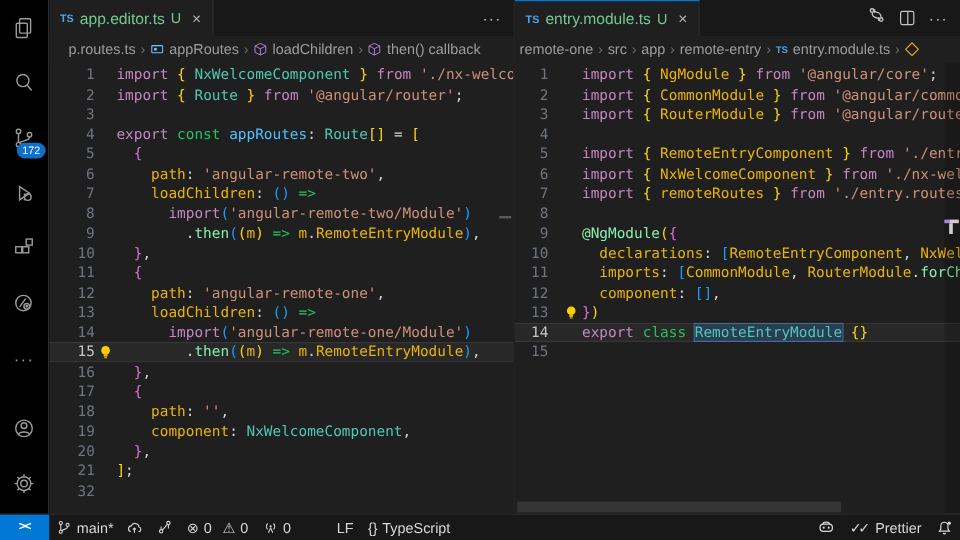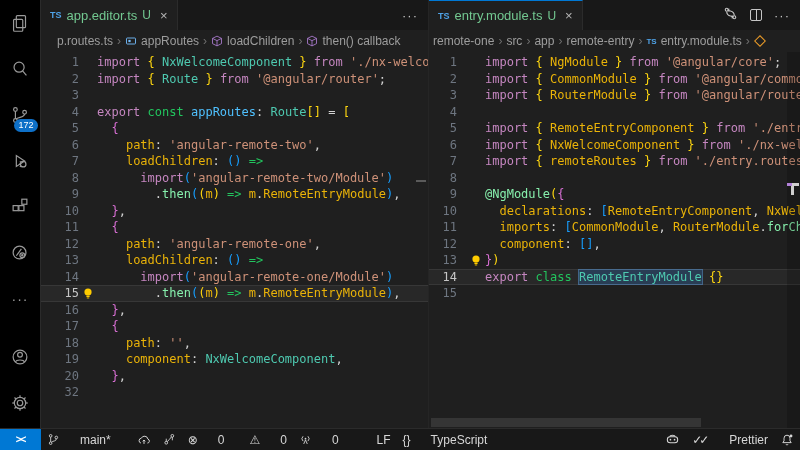--- a/index.html
+++ b/index.html
@@ -77,21 +77,21 @@
   .t-marker::after { content:""; position:absolute; left:4px; top:3px; width:3px; height:9px; background:#cfcfcf; }
   .hscroll { position:absolute; left:2px; bottom:1px; width:270px; height:9px; background:rgba(121,121,121,0.25); }
 
   
   .statusbar { position:absolute; left:0; top:428px; width:800px; height:22px; background:#181818;
                border-top:1px solid #2b2b2b; display:flex; align-items:center; font-size:12px;
                color:#d7d7d7; }
   .sb-remote { width:41px; height:22px; background:#0078d4; color:#fff; display:flex;
                align-items:center; justify-content:center; font-size:10px; font-weight:bold;
                letter-spacing:-1px; cursor:pointer; }
-  .sb-item { display:flex; align-items:center; gap:20px; padding:0 6px; height:22px; cursor:pointer; }
+  .sb-item { display:flex; align-items:center; gap:4px; padding:0 6px; height:22px; cursor:pointer; }
   .sb-item svg { stroke:#d7d7d7; fill:none; stroke-width:1.1; }
   .sb-glyph { font-size:12px; }
   .sb-spacer { flex:1; }
   .sb-gap { width:26px; }
   .sb-checks { letter-spacing:-3px; margin-right:3px; }
 </style>
 </head>
 <body>
 
 <div class="app">
@@ -247,20 +247,21 @@
             <div class="line cur"><span class="ln">15</span><span class="bulb"><svg width="12" height="14" viewBox="0 0 12 14">
                   <circle cx="6" cy="5" r="3.6" fill="#FFCC00"></circle>
                   <rect x="4.4" y="8.6" width="3.2" height="1.4" fill="#FFCC00"></rect>
                   <rect x="4.8" y="10.4" width="2.4" height="1.1" fill="#d9ae00"></rect>
                 </svg></span><span class="code"><span class="tok-fg">        .</span><span class="tok-fn">then</span><span class="tok-b3">(</span><span class="tok-b1">(</span><span class="tok-var">m</span><span class="tok-b1">)</span><span class="tok-fg"> </span><span class="tok-st">=&gt;</span><span class="tok-fg"> </span><span class="tok-var">m</span><span class="tok-fg">.</span><span class="tok-var">RemoteEntryModule</span><span class="tok-b3">)</span><span class="tok-fg">,</span></span></div>
             <div class="line"><span class="ln">16</span><span class="code"><span class="tok-fg">  </span><span class="tok-b2">}</span><span class="tok-fg">,</span></span></div>
             <div class="line"><span class="ln">17</span><span class="code"><span class="tok-fg">  </span><span class="tok-b2">{</span></span></div>
             <div class="line"><span class="ln">18</span><span class="code"><span class="tok-fg">    </span><span class="tok-var">path</span><span class="tok-fg">: </span><span class="tok-str">''</span><span class="tok-fg">,</span></span></div>
             <div class="line"><span class="ln">19</span><span class="code"><span class="tok-fg">    </span><span class="tok-var">component</span><span class="tok-fg">: </span><span class="tok-ty">NxWelcomeComponent</span><span class="tok-fg">,</span></span></div>
             <div class="line"><span class="ln">20</span><span class="code"><span class="tok-fg">  </span><span class="tok-b2">}</span><span class="tok-fg">,</span></span></div>
+            <div class="line"><span class="ln">21</span><span class="code"><span class="tok-b1">]</span><span class="tok-fg">;</span></span></div>
             <div class="line"><span class="ln">32</span><span class="code"></span></div>
           </div>
         <div class="ov-dash"></div>
       </div>
     </div>
 
     <div class="group group-right">
       <div class="tabbar">
         <div class="tab focused">
           <span class="tab-ts">TS</span>

